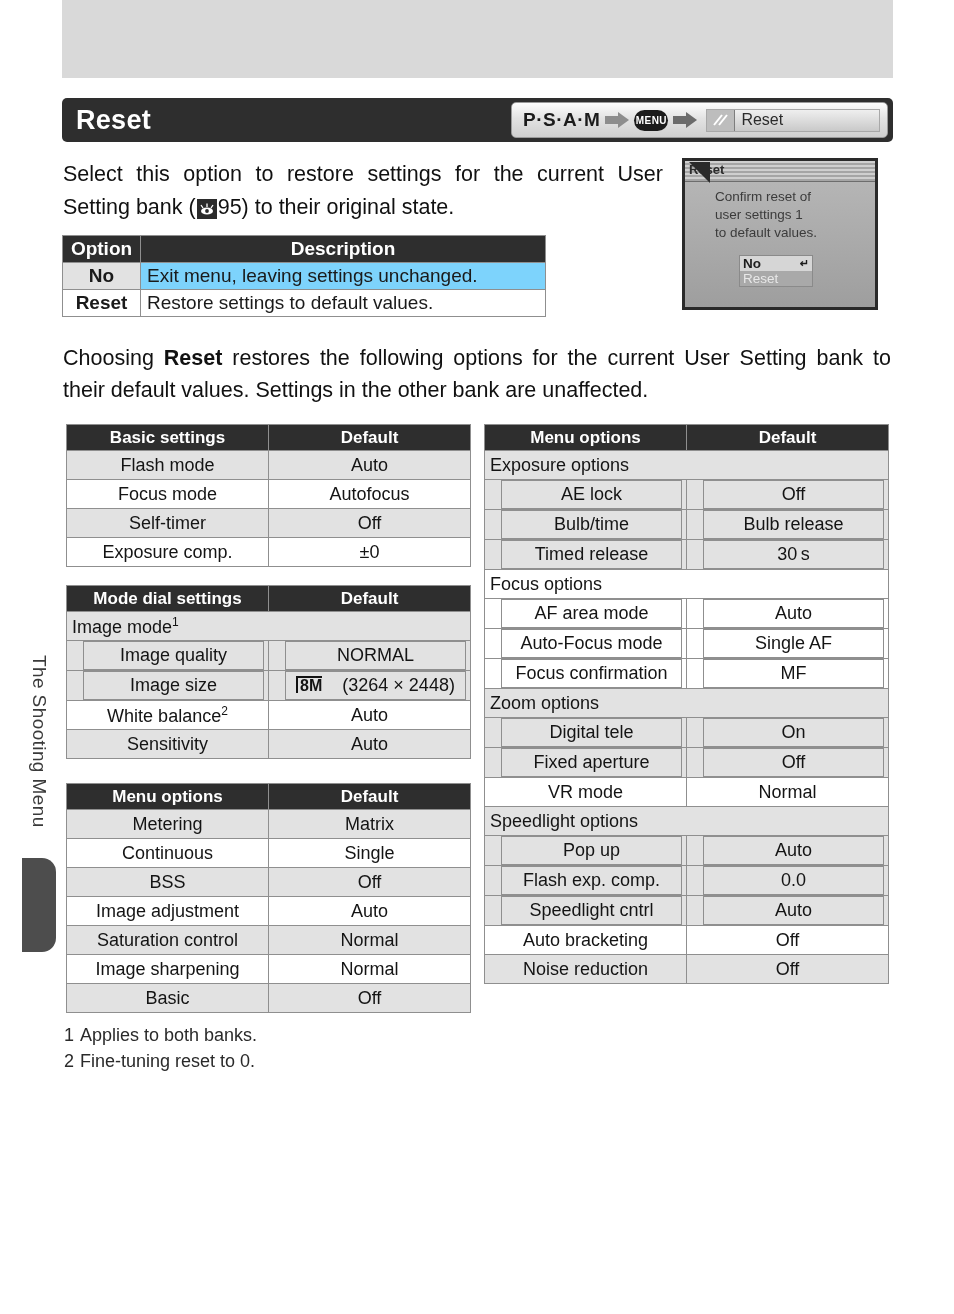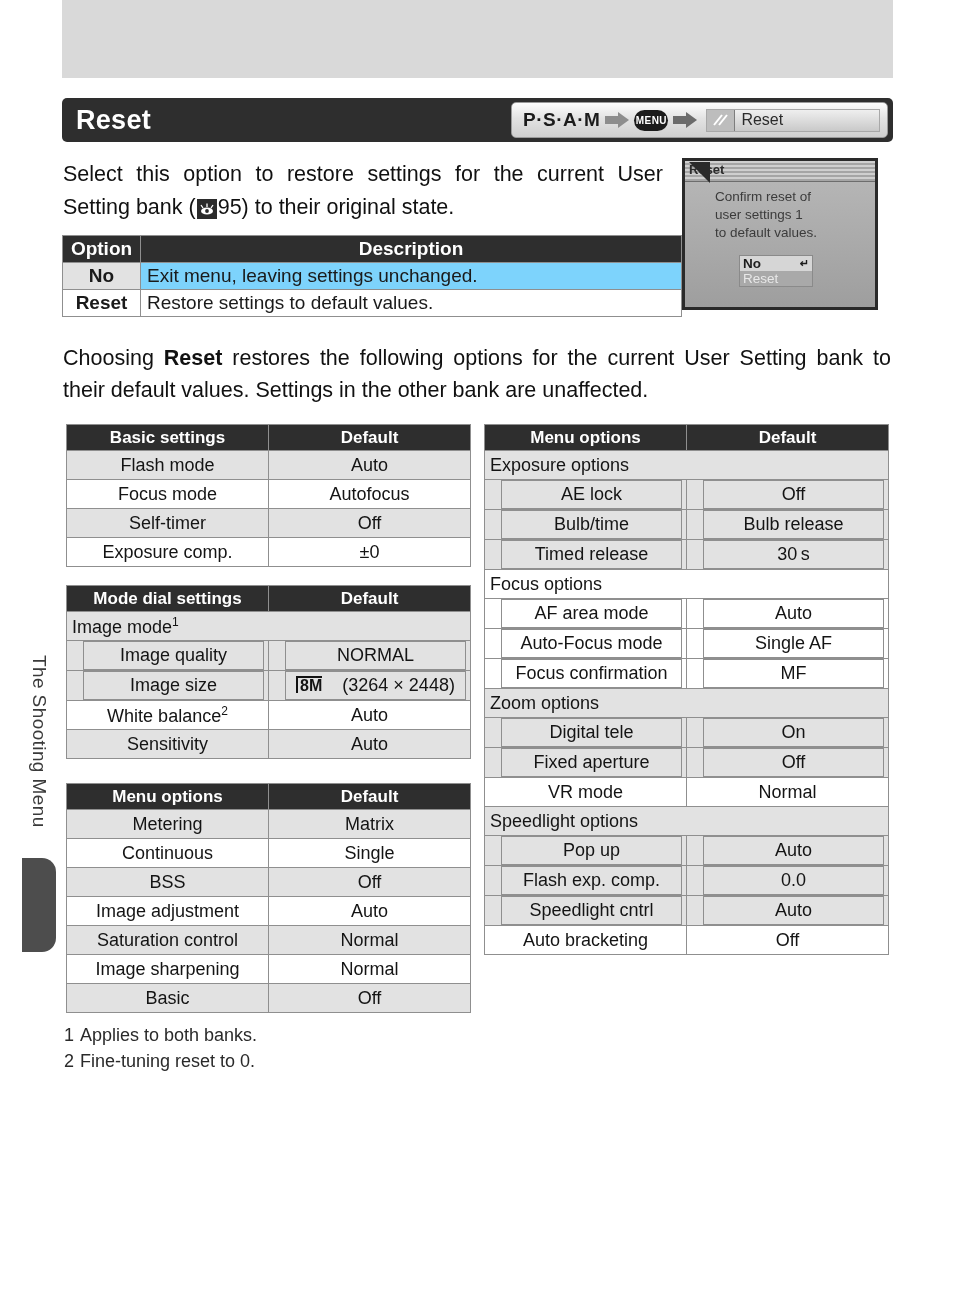--- a/index.html
+++ b/index.html
@@ -129,21 +129,21 @@
   }
   .lcd-opt{
     font-size:13.5px; padding:0 3px; display:flex; align-items:center; justify-content:space-between;
   }
   .lcd-opt.sel{ background:#d6d6d6; color:#1d1d1d; font-weight:bold; }
   .lcd-opt.unsel{ color:#e8e8e8; }
   .enter-glyph{ font-size:11px; }
 
   
   #optTable{
-    position:absolute; left:62px; top:235px; width:620px;
+    position:absolute; left:62px; top:235px; width:484px;
     border-collapse:collapse;
     background:#9a9a9a;
   }
   #optTable th, #optTable td{
     border:1px solid #8f8f8f;
     font-size:19px;
     padding:2px 6px;
     height:27px;
   }
   #optTable th{
@@ -550,20 +550,24 @@
           </td>
       <td class="subcell">
             <span class="subwrap">Auto</span>
           </td>
     </tr>
 
     <tr class="w">
       <td>Auto bracketing</td>
       <td>Off</td>
     </tr>
+    <tr>
+      <td>Noise reduction</td>
+      <td>Off</td>
+    </tr>
   </tbody>
     </table>
 
   <div id="footnotes">
     <div class="fn">
       <span class="fnum">1</span>
       <span>Applies to both banks.</span>
     </div>
     <div class="fn">
       <span class="fnum">2</span>

